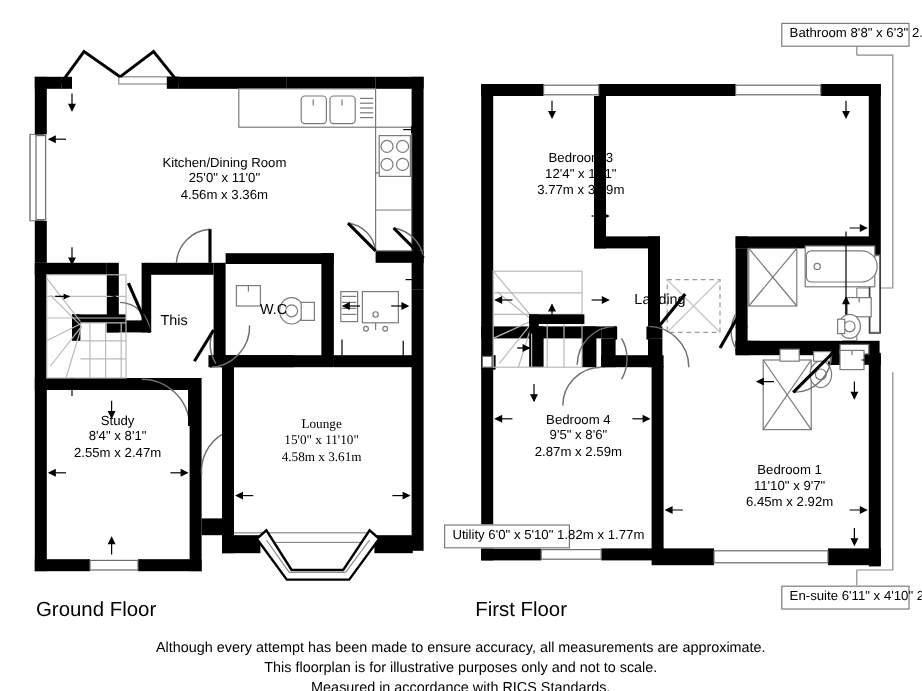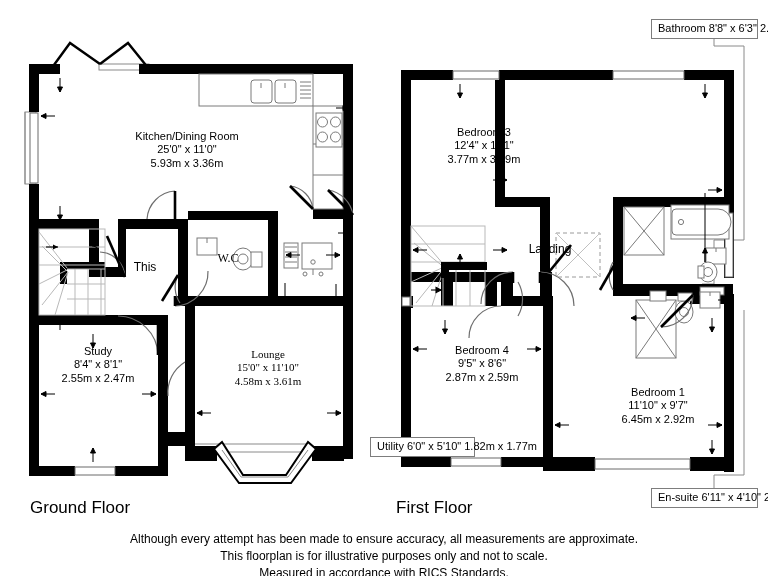--- a/index.html
+++ b/index.html
@@ -529,32 +529,32 @@
           <line x1="718" y1="300" x2="730" y2="300"></line>
             <polygon points="732,300 727,297.5 727,302.5"></polygon>
         </g>
       </g>
     </g>
   </svg>
 
   <div class="roomlabel" style="left:102px; top:130px; width:170px;">
     <span class="rl-name">Kitchen/Dining Room</span>
     <span class="rl-imp">25'0" x 11'0"</span>
-    <span class="rl-met">5.93m x 3.36m</span>
+    <span class="rl-met">4.56m x 3.36m</span>
   </div>
 
   <div class="roomlabel" style="left:115px; top:260px; width:60px; font-size:12px;">
     <span class="rl-name">This</span>
   </div>
 
   <div class="roomlabel" style="left:85px; top:240px; width:18px; font-size:12px;">
     <span class="rl-name">S</span>
   </div>
 
-  <div class="roomlabel" style="left:198px; top:251px; width:60px; font-size:12px;font-family:Liberation Serif, serif;">
+  <div class="roomlabel" style="left:198px; top:251px; width:60px; font-size:12px;">
     <span class="rl-name">W.C</span>
   </div>
 
   <div class="roomlabel" style="left:44px; top:345px; width:108px;">
     <span class="rl-name">Study</span>
     <span class="rl-imp">8'4" x 8'1"</span>
     <span class="rl-met">2.55m x 2.47m</span>
   </div>
 
   <div class="roomlabel" style="left:209px; top:348px; width:118px;font-family:Liberation Serif, serif;">

